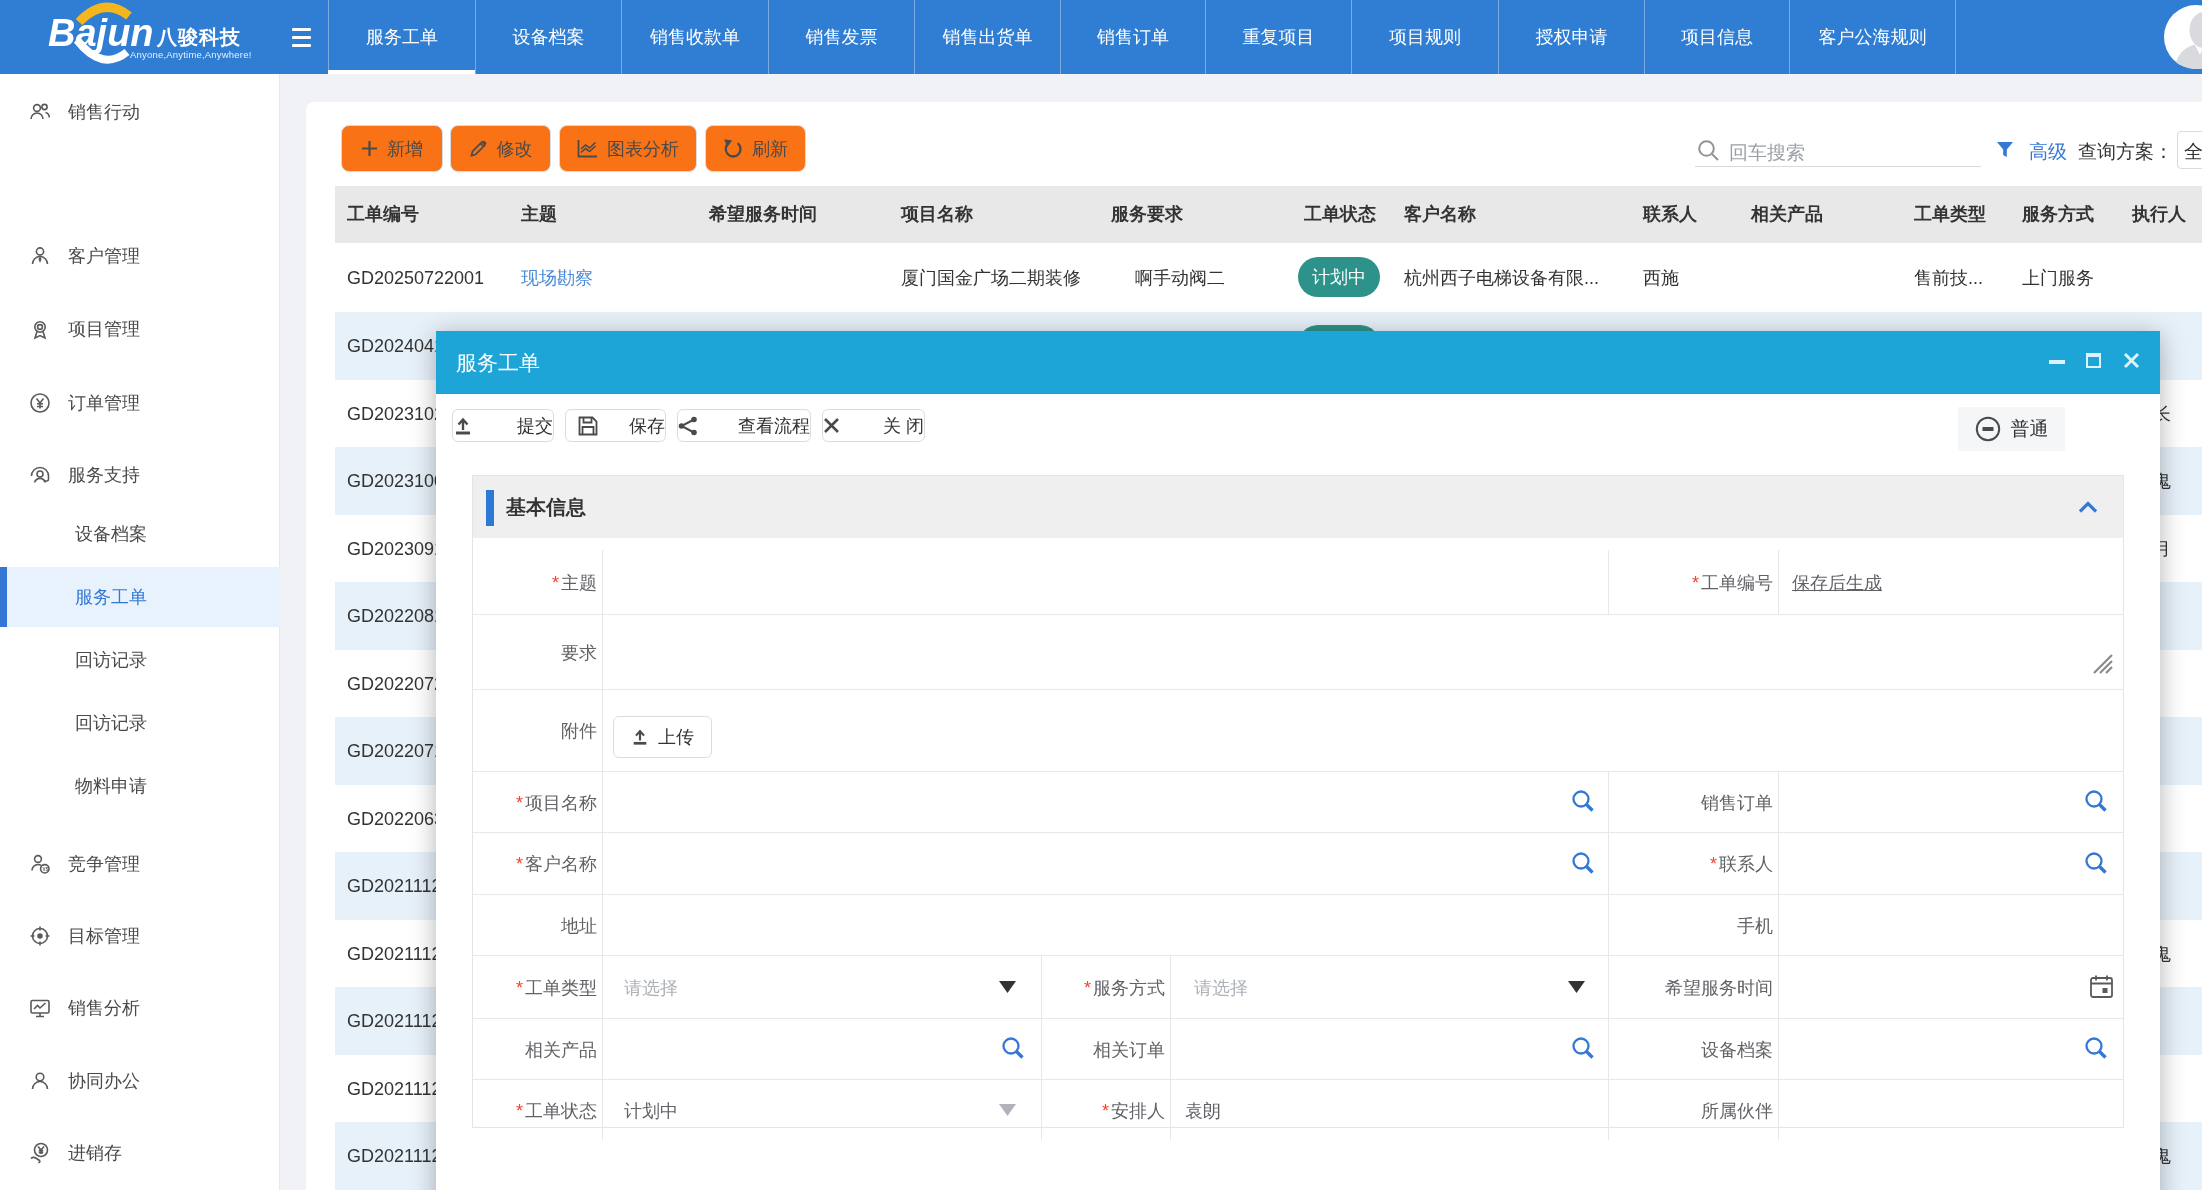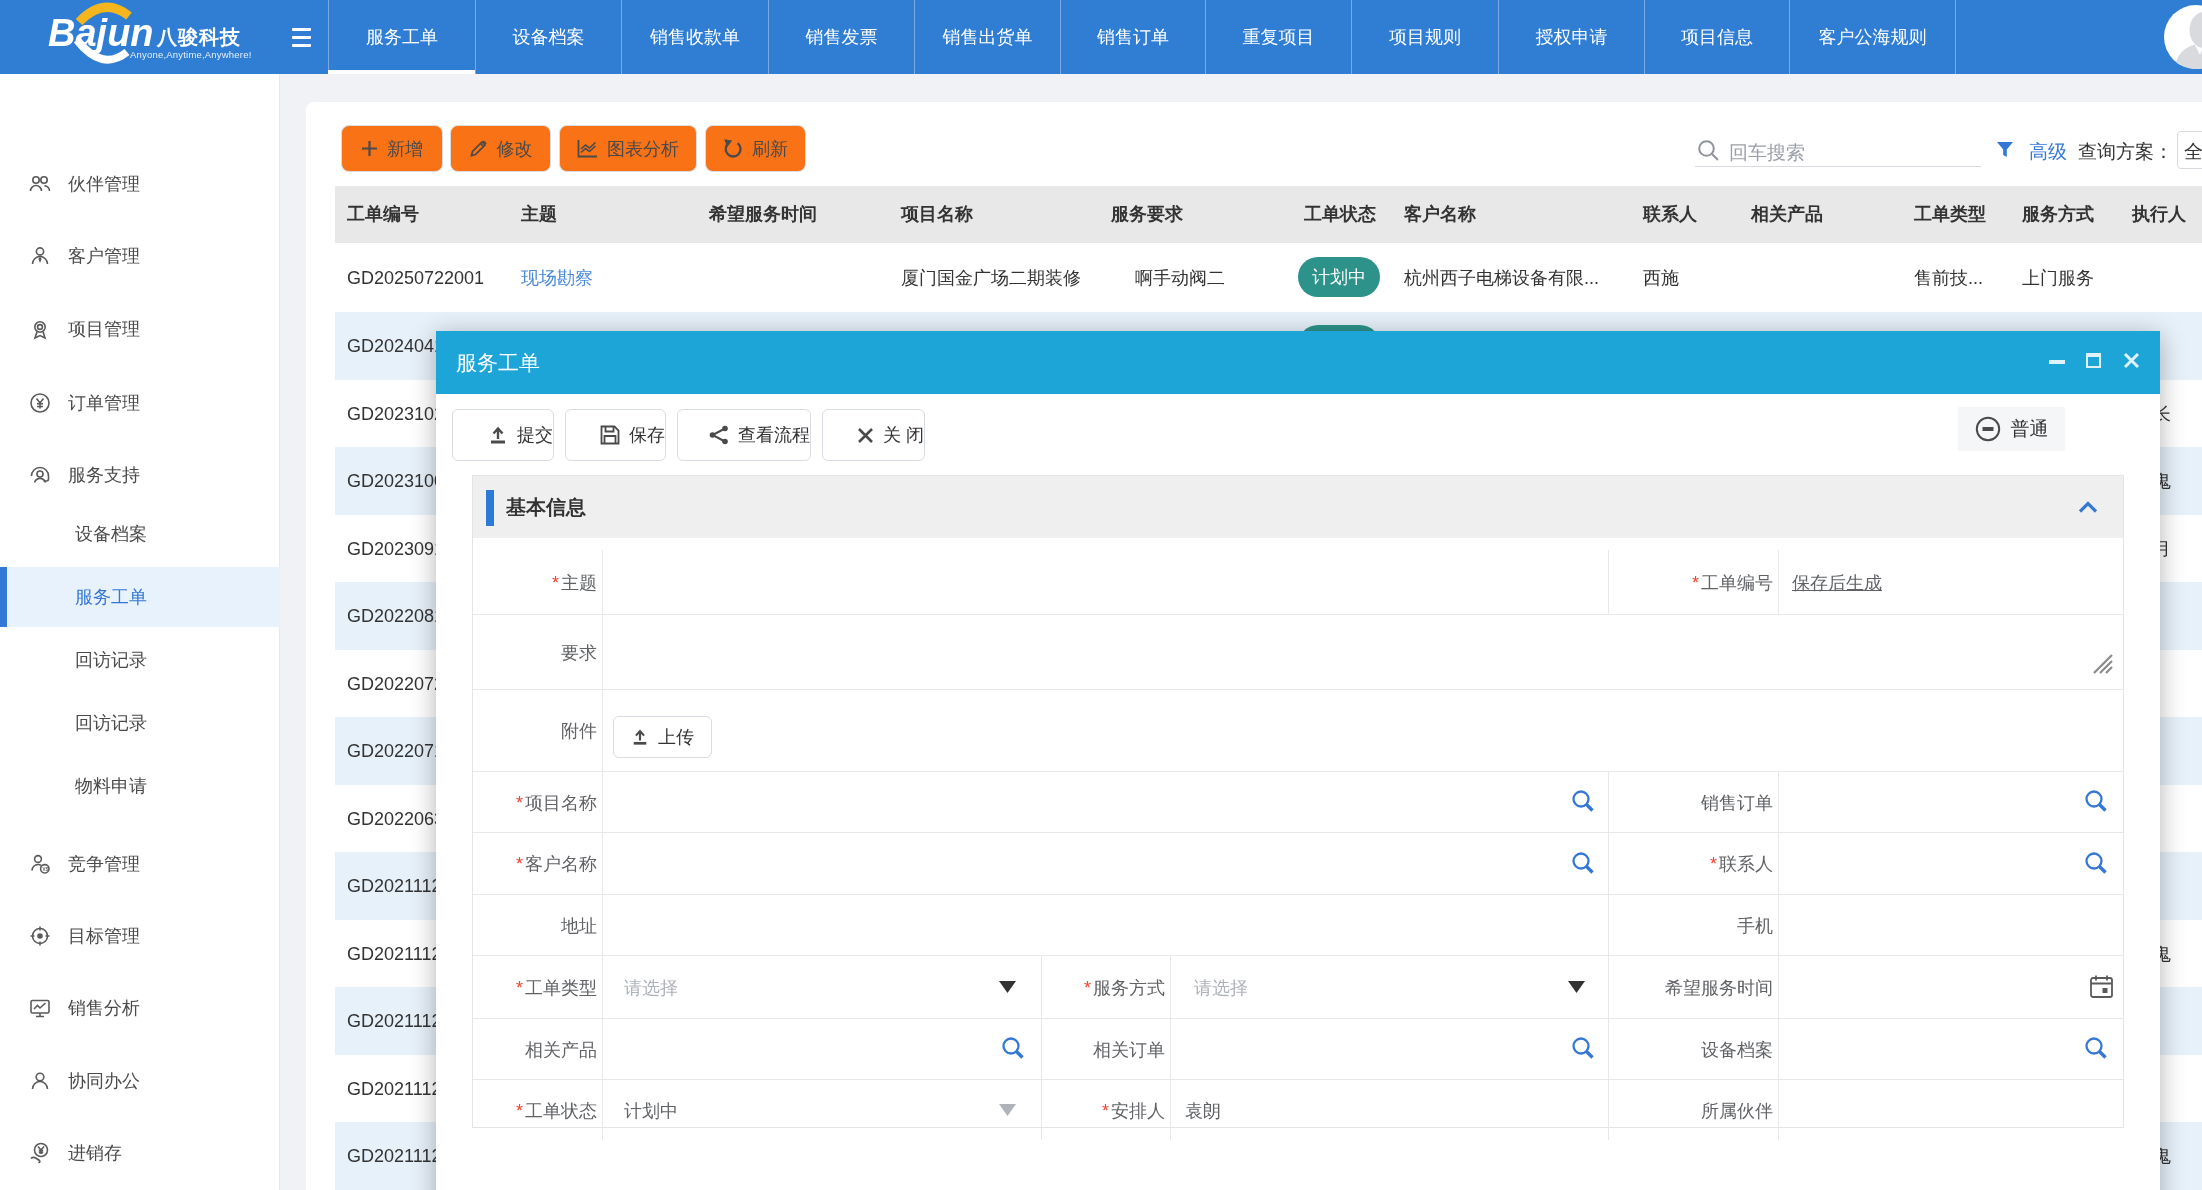--- a/index.html
+++ b/index.html
@@ -30,23 +30,23 @@
 .hc { position:absolute; top:0; height:57px; line-height:57px; font-weight:bold;
   color:#333; font-size:18px; white-space:nowrap; }
 .row { position:absolute; left:335px; width:1867px; height:68px; }
 .cell { position:absolute; top:50%; transform:translateY(-50%); font-size:18px; color:#333;
   white-space:nowrap; }
 .gd { position:absolute; left:12px; top:50%; transform:translateY(-50%); font-size:18px; color:#333; }
 
 #modal { position:absolute; left:436px; top:331px; width:1724px; height:900px; background:#fff;
   box-shadow:0 4px 24px rgba(0,0,0,0.3); }
 #mhead { position:absolute; left:0; top:0; width:1724px; height:63px; background:#1ea5d8; }
-.mbtn { position:absolute; top:78px; height:52px; background:#fff; border:1px solid #d8dce3;
+.mbtn { position:absolute; top:78px; height:33px; background:#fff; border:1px solid #d8dce3;
   border-radius:6px; color:#333; font-size:18px; display:flex; align-items:center;
-  justify-content:flex-end; gap:9px; }
+  justify-content:space-between; gap:9px; }
 .vline { position:absolute; width:1px; background:#e8e8e8; }
 .hline { position:absolute; height:1px; background:#e8e8e8; }
 .flabel { position:absolute; text-align:right; font-size:18px; color:#606266; white-space:nowrap; }
 .req:before { content:"*"; color:#f24230; margin-right:2px; }
 .ph { position:absolute; font-size:18px; color:#aeb2b9; }
 .fval { position:absolute; font-size:18px; color:#606266; }
 </style>
 </head>
 <body>
 <div id="stage">
@@ -82,28 +82,28 @@
     <svg width="64" height="64" viewBox="0 0 64 64">
       <path d="M 10 64 Q 14 42 34 39 L 44 39 Q 62 42 64 64 z" fill="#d9dadd"></path>
       <path d="M 31 40 l 9 0 -4 10 z" fill="#ffffff"></path>
       <ellipse cx="40" cy="25" rx="14.5" ry="18" fill="#d9dadd"></ellipse>
     </svg>
   </div>
 </div>
 
 <div id="side">
 
-  <div class="mi" style="top:80px;">
-    <svg width="24" height="24" viewBox="0 0 24 24" fill="none" stroke="#5a5a5a" stroke-width="1.6">
-      <circle cx="8" cy="8" r="3.2"></circle>
-          <path d="M2.5 19c0-3 2.5-5.5 5.5-5.5S13.5 16 13.5 19"></path>
-      <circle cx="16" cy="8" r="3.2"></circle>
-          <path d="M16.5 13.6c2.8.3 5 2.6 5 5.4"></path>
-    </svg>
-    <span class="txt">伙伴管理</span>
+  <div class="mi" style="top:8px;">
+    <svg width="24" height="24" viewBox="0 0 24 24" fill="none" stroke="#5a5a5a" stroke-width="1.6">
+      <circle cx="9" cy="8" r="3.4"></circle>
+          <path d="M3 19c0-3.3 2.7-6 6-6s6 2.7 6 6"></path>
+      <circle cx="16.5" cy="7" r="2.6"></circle>
+          <path d="M17.5 12.6c2.2.6 3.8 2.6 3.8 5"></path>
+    </svg>
+    <span class="txt">销售行动</span>
   </div>
   <div class="mi" style="top:152px;">
     <svg width="24" height="24" viewBox="0 0 24 24" fill="none" stroke="#5a5a5a" stroke-width="1.6">
       <circle cx="12" cy="7.5" r="3.6"></circle>
           <path d="M4.5 20c0-4.1 3.4-7.5 7.5-7.5s7.5 3.4 7.5 7.5"></path>
       <path d="M12 12.5l-1.6 2.4 1.6 4 1.6-4z" fill="#5a5a5a" stroke="none"></path>
     </svg>
     <span class="txt">客户管理</span>
   </div>
   <div class="mi" style="top:225px;">

